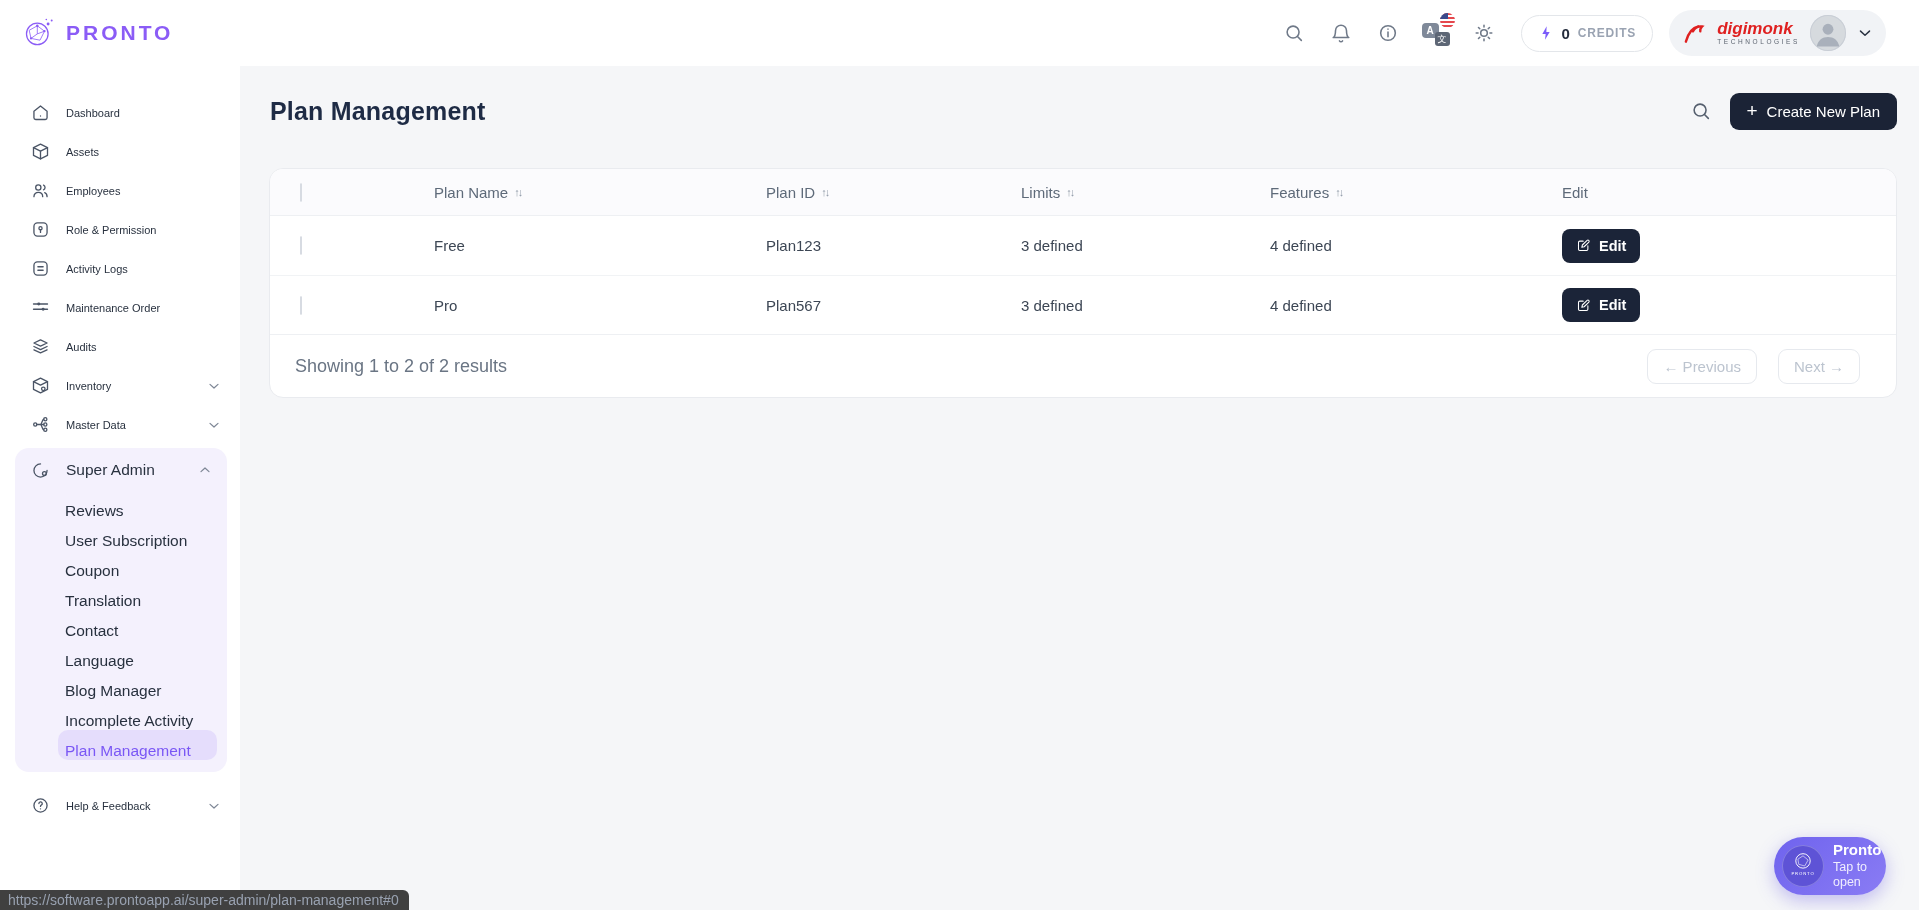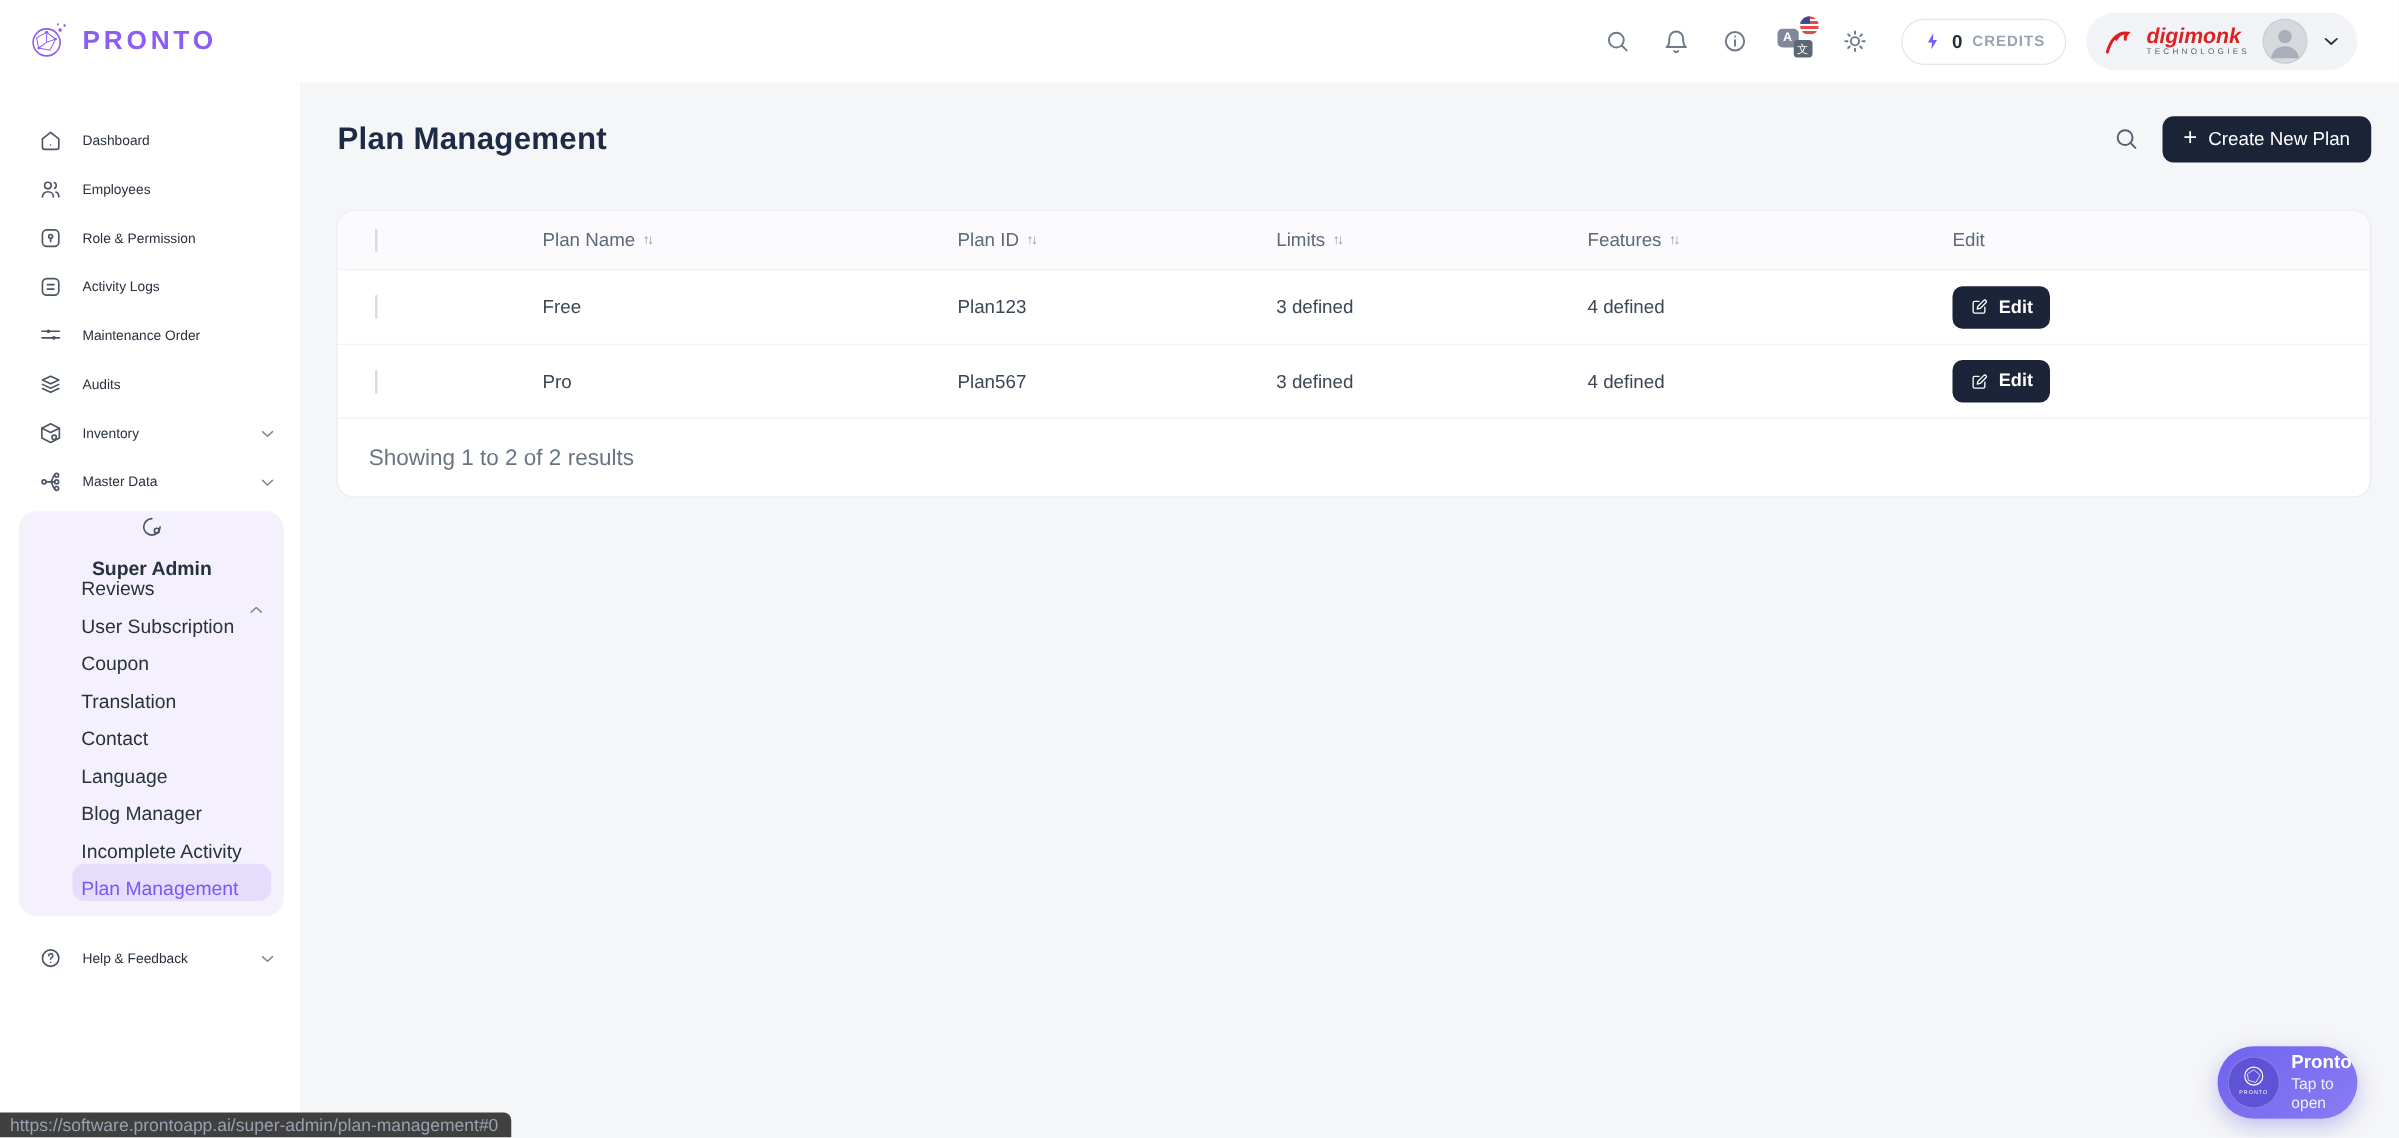--- a/index.html
+++ b/index.html
@@ -65,21 +65,21 @@
   .nav-item .nicon { width:21px; height:21px; color:#4b5566; flex:0 0 21px; }
   .nav-item .nicon svg { stroke:currentColor; fill:none; stroke-width:1.5; stroke-linecap:round; stroke-linejoin:round; }
   .nav-item .chev { margin-left:auto; color:#7d8695; }
   .nav-item .chev svg { stroke:currentColor; fill:none; stroke-width:1.8; stroke-linecap:round; stroke-linejoin:round; }
 
   .sa-group {
     margin:4px 13px 0 15px; background:#f4f1fd; border-radius:14px; padding:2px 0 12px 0;
   }
   .sa-head {
     height:40px; display:flex; align-items:center; gap:15px; padding-left:15px; padding-right:14px;
-    font-size:15.5px; font-weight:700; color:#28313f; cursor:pointer;flex-direction:column;
+    font-size:15.5px; font-weight:400; color:#28313f; cursor:pointer;
   }
   .sa-head .nicon { width:21px; height:21px; color:#4b5566; }
   .sa-head .nicon svg { stroke:currentColor; fill:none; stroke-width:1.5; stroke-linecap:round; stroke-linejoin:round; }
   .sa-head .chev { margin-left:auto; color:#7d8695; transform:rotate(180deg); }
   .sa-head .chev svg { stroke:currentColor; fill:none; stroke-width:1.8; stroke-linecap:round; stroke-linejoin:round; }
   .sub-item {
     height:30px; display:flex; align-items:flex-end; margin-left:43px; margin-right:10px;
     padding-left:7px; font-size:15.5px; color:#28313f; cursor:pointer; border-radius:10px;
   }
   .sub-item.active { background:#e5ddfc; color:#7a57f5; }
@@ -254,20 +254,30 @@
         <svg viewBox="0 0 24 24">
             <path d="M4.5 10.5 12 4.5l7.5 6V18a2 2 0 0 1-2 2h-11a2 2 0 0 1-2-2Z"></path>
             <path d="M12 16v.01"></path>
           </svg>
       </span>
       <span>Dashboard</span>
     </div>
     <div class="nav-item">
       <span class="nicon">
         <svg viewBox="0 0 24 24">
+            <path d="M12 3.5 20 7.5v9L12 20.5 4 16.5v-9Z"></path>
+            <path d="M4 7.5 12 11.5 20 7.5"></path>
+            <path d="M12 11.5V20.5"></path>
+          </svg>
+      </span>
+      <span>Assets</span>
+    </div>
+    <div class="nav-item">
+      <span class="nicon">
+        <svg viewBox="0 0 24 24">
             <circle cx="9.5" cy="8.5" r="3"></circle>
             <path d="M4.5 19c0-3 2.2-4.8 5-4.8s5 1.8 5 4.8"></path>
             <path d="M15.5 5.8a3 3 0 0 1 0 5.4"></path>
             <path d="M16.8 14.4c1.7.6 2.7 2.2 2.7 4.6"></path>
           </svg>
       </span>
       <span>Employees</span>
     </div>
     <div class="nav-item">
       <span class="nicon">
@@ -475,20 +485,24 @@
               <path d="M11.5 5H6a2 2 0 0 0-2 2v11a2 2 0 0 0 2 2h11a2 2 0 0 0 2-2v-5.5"></path>
               <path d="M17.8 3.7a2 2 0 0 1 2.8 2.8L13 14l-3.7.9.9-3.7Z"></path>
             </svg>
           <span>Edit</span>
         </button>
       </div>
     </div>
 
     <div class="card-footer">
       <span class="results-summary">Showing 1 to 2 of 2 results</span>
+      <div class="pager">
+        <button class="pager-btn">← Previous</button>
+        <button class="pager-btn">Next →</button>
+      </div>
     </div>
   </section>
 </main>
 
 <div class="float-widget">
   <div class="float-circle">
     <svg width="34" height="34" viewBox="0 0 40 40">
       <circle cx="20" cy="14" r="8.5" stroke="#ffffff" stroke-width="1.1" fill="none"></circle>
       <path d="M14 12l6-4 6 5-4 7-7-2z" stroke="#ffffff" stroke-width="0.7" fill="none"></path>
       <text x="20" y="31" text-anchor="middle" font-size="5" letter-spacing="1" fill="#ffffff" font-family="Liberation Sans, sans-serif">PRONTO</text>

